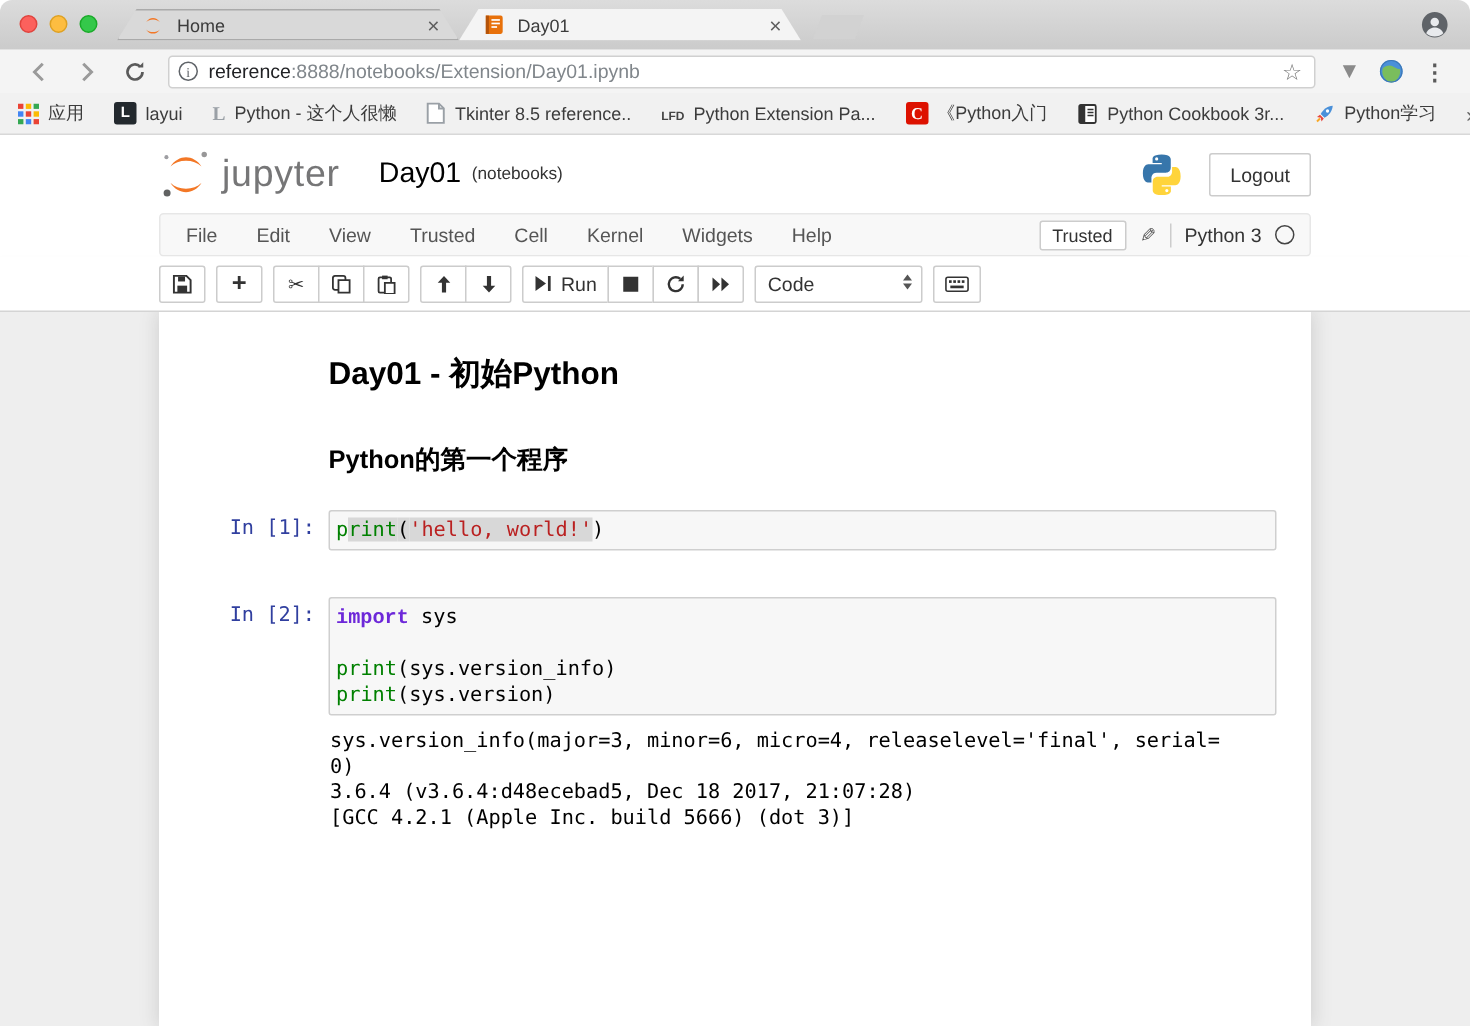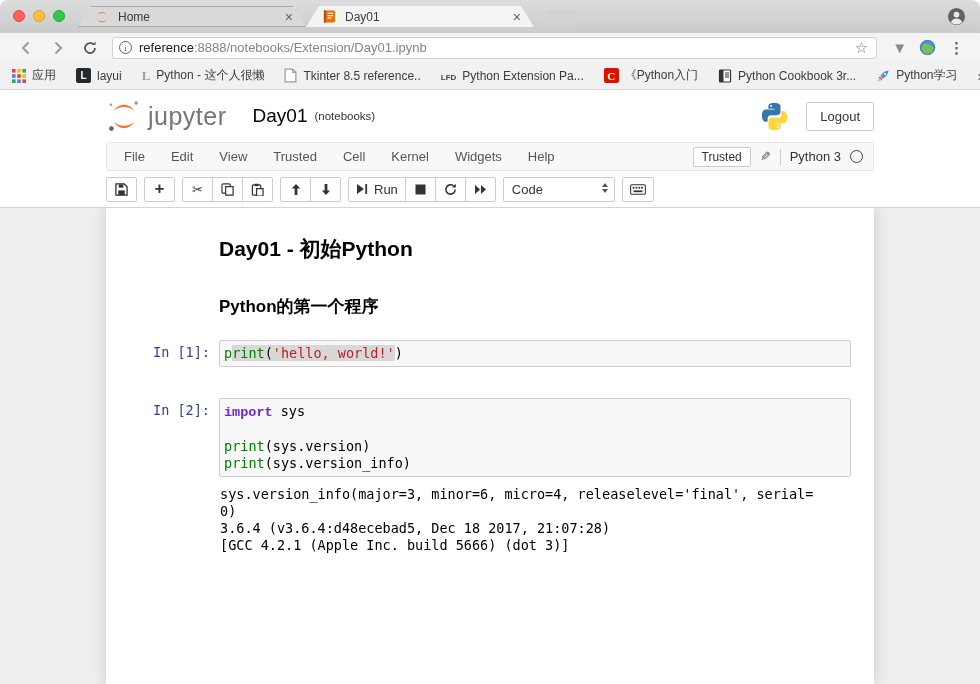--- a/index.html
+++ b/index.html
@@ -447,22 +447,22 @@
             <div class="prompt"></div>
           </div>
         </div>
         <div class="cell">
           <div class="cell-row code-cell-m">
             <div class="prompt input-prompt">In [2]:</div>
             <div class="input-box">
               <div class="cm-code">
                 <div class="cm-line"><span class="kw">import</span><span> sys</span></div>
                 <div class="cm-line"></div>
+                <div class="cm-line"><span class="bi">print</span><span>(sys.version_info)</span></div>
                 <div class="cm-line"><span class="bi">print</span><span>(sys.version)</span></div>
-                <div class="cm-line"><span class="bi">print</span><span>(sys.version_info)</span></div>
               </div>
             </div>
           </div>
           <div class="cell-row output-row">
             <div class="prompt"></div>
             <div class="output-text">sys.version_info(major=3, minor=6, micro=4, releaselevel='final', serial=
 0)
 3.6.4 (v3.6.4:d48ecebad5, Dec 18 2017, 21:07:28)
 [GCC 4.2.1 (Apple Inc. build 5666) (dot 3)]</div>
           </div>

